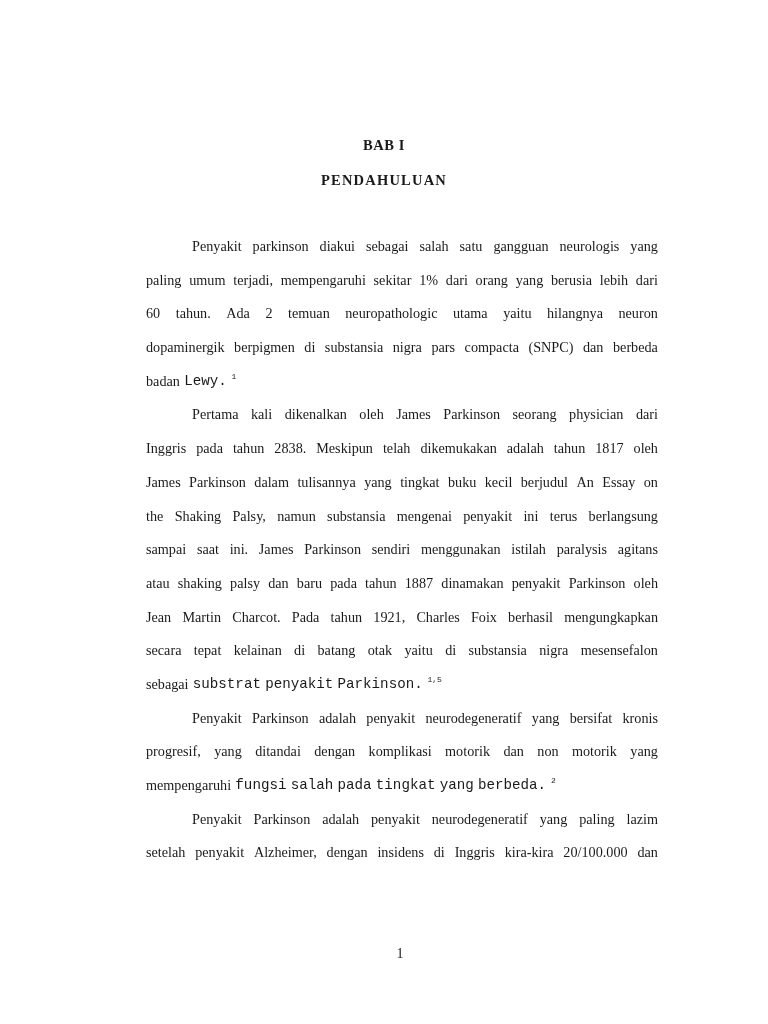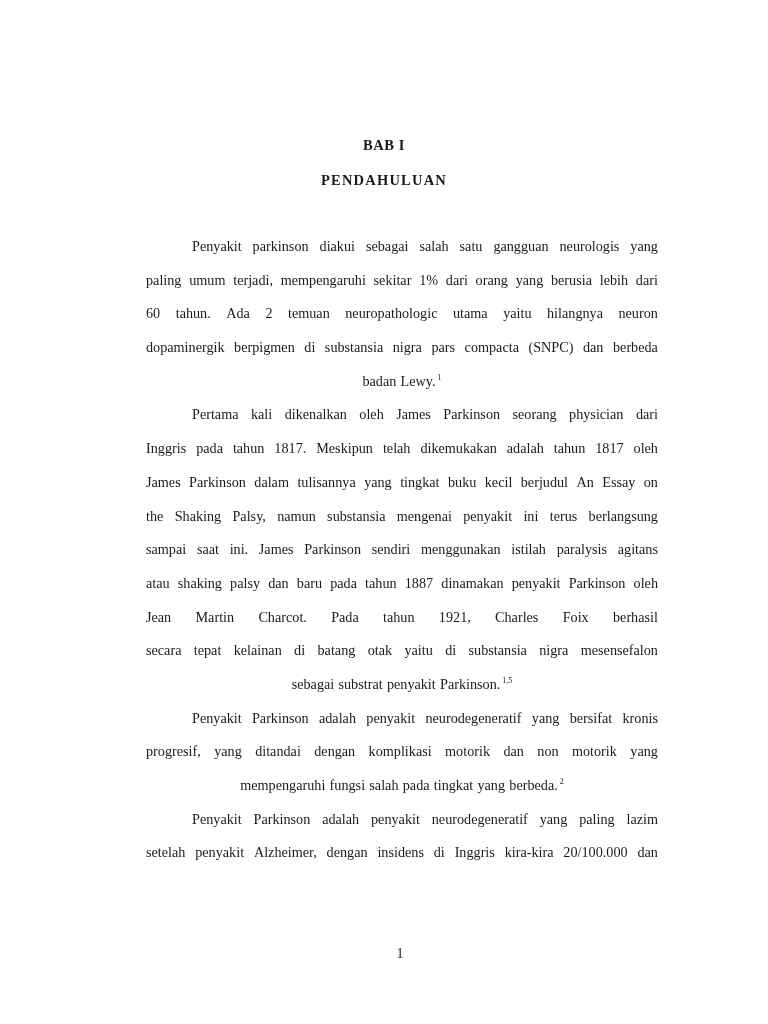--- a/index.html
+++ b/index.html
@@ -6,22 +6,22 @@
     body { width: 768px; height: 1024px; position: relative; overflow: hidden;
            font-family: "Liberation Serif", "DejaVu Serif", serif; color: #1a1a1a; }
     .page { position: absolute; left: 0; top: 0; width: 768px; height: 1024px; background: #fff; }
     .heading { position: absolute; left: 0; width: 768px; text-align: center;
                font-weight: bold; font-size: 14.5px; letter-spacing: 0.6px; }
     .h1 { top: 137px; }
     .h2 { top: 172px; letter-spacing: 1.2px; }
     .body { position: absolute; left: 146px; top: 236px; width: 512px; }
     .line { height: 33.7px; line-height: 20px; font-size: 14.2px; white-space: nowrap;
             display: flex; justify-content: space-between; }
-    .line.last { justify-content: center; }
-    .line.last span + span { margin-left: 0.3em; }
+    .line.last { justify-content: flex-start; }
+    .line.last span + span { margin-left: 0.3em; font-family: Liberation Mono, monospace; }
     .line.indent { padding-left: 46px; }
     .line span { display: inline-block; }
     sup { font-size: 8px; vertical-align: 6px; line-height: 0; }
     .pagenum { position: absolute; top: 946px; left: 0; width: 800px; text-align: center; font-size: 14px; }
   </style>
 </head>
 <body>
 
 <div class="page">
   <div class="heading h2">PENDAHULUAN</div>
@@ -88,21 +88,21 @@
         <span>James</span>
         <span>Parkinson</span>
         <span>seorang</span>
         <span>physician</span>
         <span>dari</span>
       </div>
       <div class="line">
         <span>Inggris</span>
         <span>pada</span>
         <span>tahun</span>
-        <span>1817.</span>
+        <span>2838.</span>
         <span>Meskipun</span>
         <span>telah</span>
         <span>dikemukakan</span>
         <span>adalah</span>
         <span>tahun</span>
         <span>1817</span>
         <span>oleh</span>
       </div>
       <div class="line">
         <span>James</span>
@@ -159,20 +159,21 @@
       <div class="line">
         <span>Jean</span>
         <span>Martin</span>
         <span>Charcot.</span>
         <span>Pada</span>
         <span>tahun</span>
         <span>1921,</span>
         <span>Charles</span>
         <span>Foix</span>
         <span>berhasil</span>
+        <span>mengungkapkan</span>
       </div>
       <div class="line">
         <span>secara</span>
         <span>tepat</span>
         <span>kelainan</span>
         <span>di</span>
         <span>batang</span>
         <span>otak</span>
         <span>yaitu</span>
         <span>di</span>

